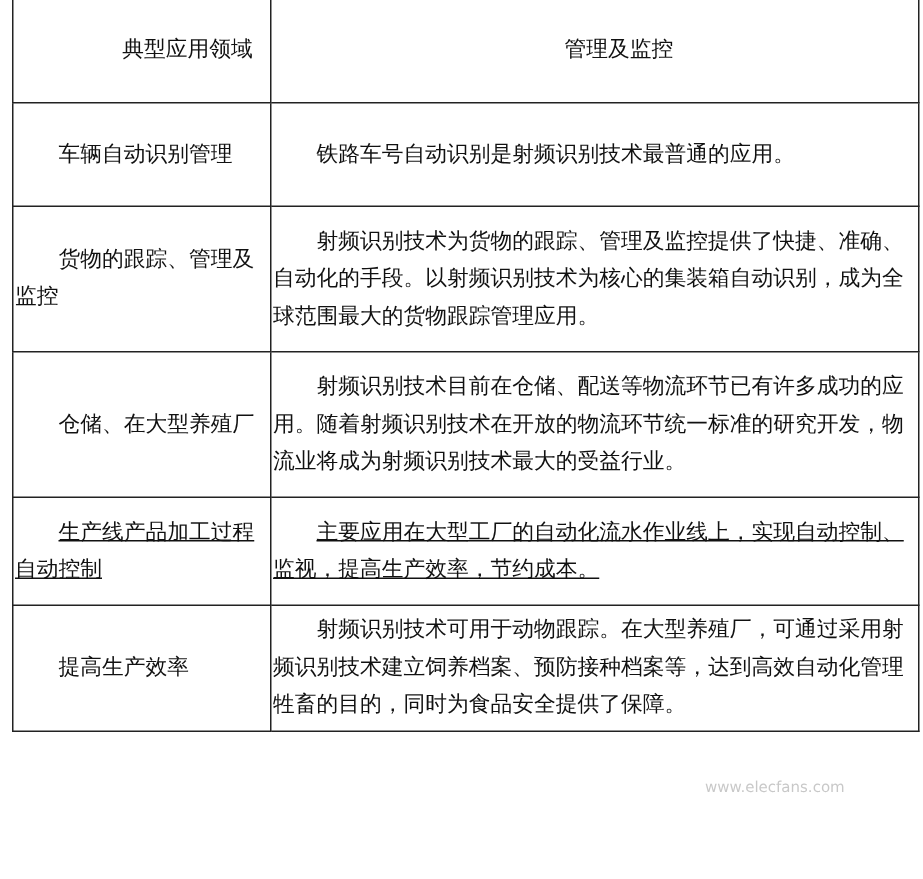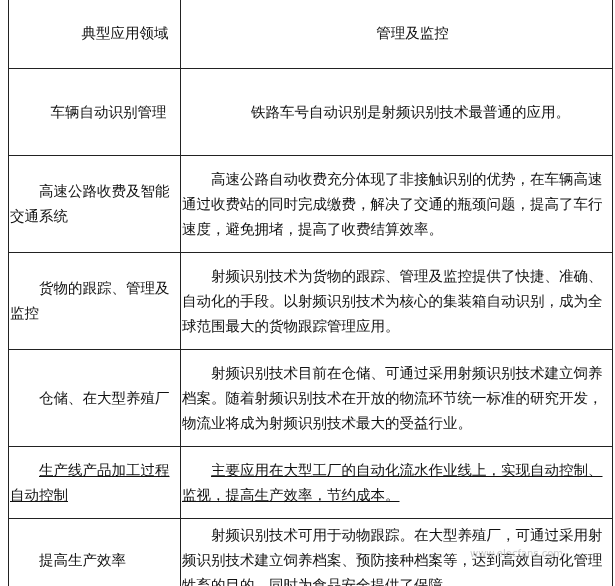--- a/index.html
+++ b/index.html
@@ -3,48 +3,44 @@
 <meta charset="utf-8">
 <style>
   html,body{margin:0;padding:0;background:#fff;}
   body{width:615px;height:586px;overflow:hidden;position:relative;
        font-family:"DejaVu Sans","Liberation Sans",sans-serif;color:#111;}
   table{position:absolute;left:8px;top:-2px;width:605px;border-collapse:collapse;table-layout:fixed;}
   td{border:1px solid #222;vertical-align:middle;font-size:14.5px;line-height:25px;padding:0 2px 0 1px;}
   td.c1{width:135px;}
   .ind{text-indent:29px;}
   .hdr{text-align:center;padding-left:34px;}
-  .r0{height:70px;} .r1{height:87px;text-align:center;} .r2{height:97px;} .r3{height:97px;}
+  .r0{height:70px;} .r1{height:69px;} .r2{height:97px;} .r3{height:97px;}
   .r4{height:97px;} .r5{height:72px;text-decoration:underline;} .r6{height:84px;}
-  .wm{position:absolute;left:470px;top:548px;font-size:10px;color:#bbb;opacity:.8;}
+  .wm{position:absolute;left:470px;top:520px;font-size:10px;color:#bbb;opacity:.8;}
 </style>
 </head>
 <body>
 
 <table>
   <tbody>
       <tr class="r0">
     <td class="c1 hdr ind">典型应用领域</td>
     <td class="hdr">管理及监控</td>
   </tr>
   <tr class="r1">
     <td class="c1 ind">车辆自动识别管理</td>
     <td class="ind">铁路车号自动识别是射频识别技术最普通的应用。</td>
   </tr>
-  <tr class="r2">
-    <td class="c1 ind">高速公路收费及智能交通系统</td>
-    <td class="ind">高速公路自动收费充分体现了非接触识别的优势，在车辆高速通过收费站的同时完成缴费，解决了交通的瓶颈问题，提高了车行速度，避免拥堵，提高了收费结算效率。</td>
-  </tr>
   <tr class="r3">
     <td class="c1 ind">货物的跟踪、管理及监控</td>
     <td class="ind">射频识别技术为货物的跟踪、管理及监控提供了快捷、准确、自动化的手段。以射频识别技术为核心的集装箱自动识别，成为全球范围最大的货物跟踪管理应用。</td>
   </tr>
   <tr class="r4">
     <td class="c1 ind">仓储、在大型养殖厂</td>
-    <td class="ind">射频识别技术目前在仓储、可通过采用射频识别技术建立饲养档案。随着射频识别技术在开放的物流环节统一标准的研究开发，物流业将成为射频识别技术最大的受益行业。</td>
+    <td class="ind">射频识别技术目前在仓储、配送等物流环节已有许多成功的应用。随着射频识别技术在开放的物流环节统一标准的研究开发，物流业将成为射频识别技术最大的受益行业。</td>
   </tr>
   <tr class="r5">
     <td class="c1 ind">生产线产品加工过程自动控制</td>
     <td class="ind">主要应用在大型工厂的自动化流水作业线上，实现自动控制、监视，提高生产效率，节约成本。</td>
   </tr>
   <tr class="r6">
     <td class="c1 ind">提高生产效率</td>
     <td class="ind">射频识别技术可用于动物跟踪。在大型养殖厂，可通过采用射频识别技术建立饲养档案、预防接种档案等，达到高效自动化管理牲畜的目的，同时为食品安全提供了保障。</td>
   </tr>
 </tbody>

